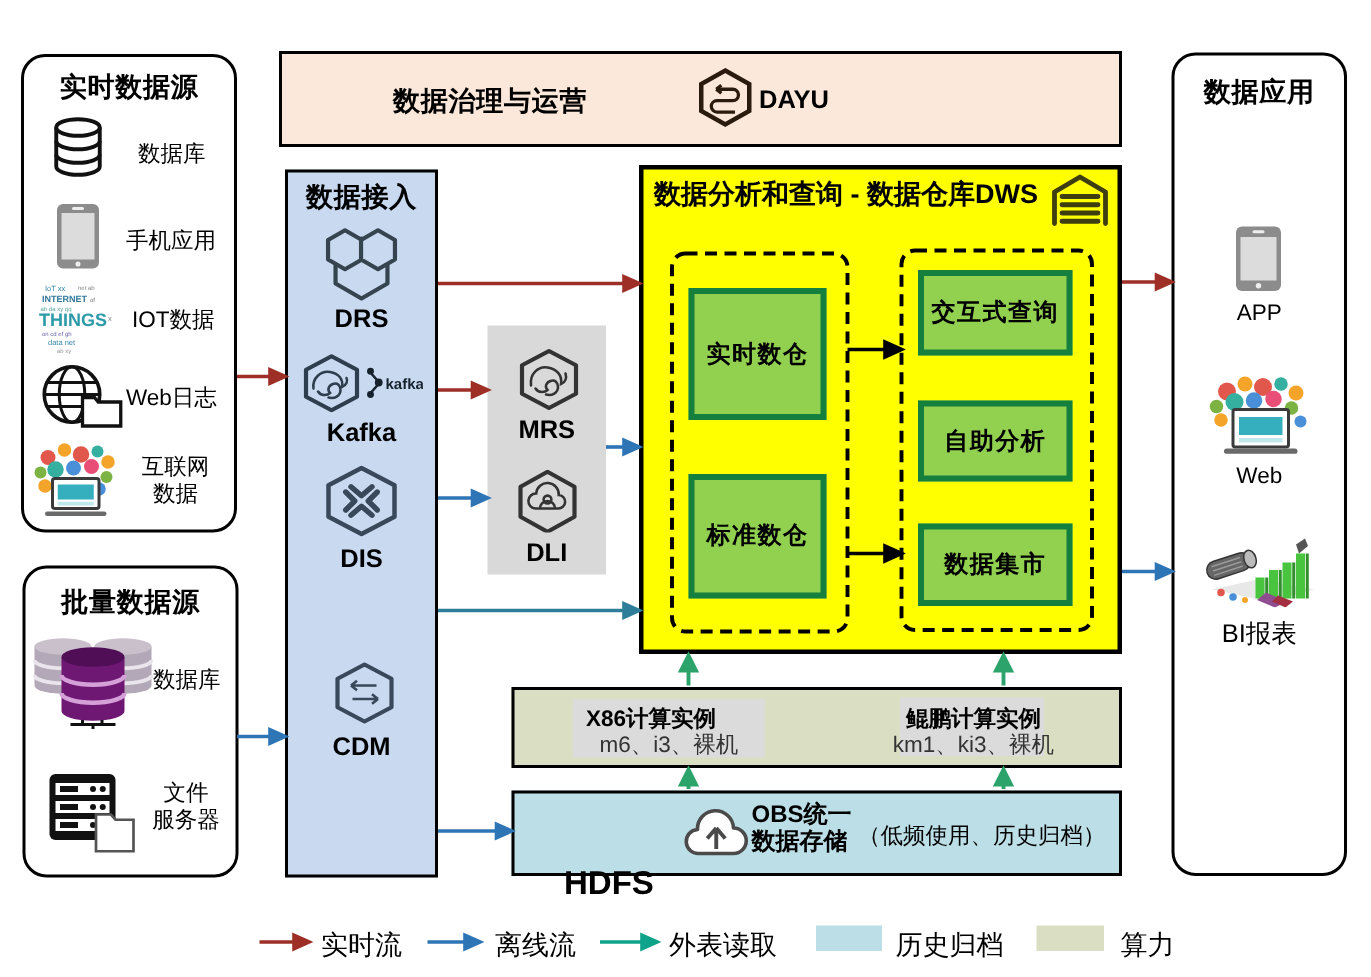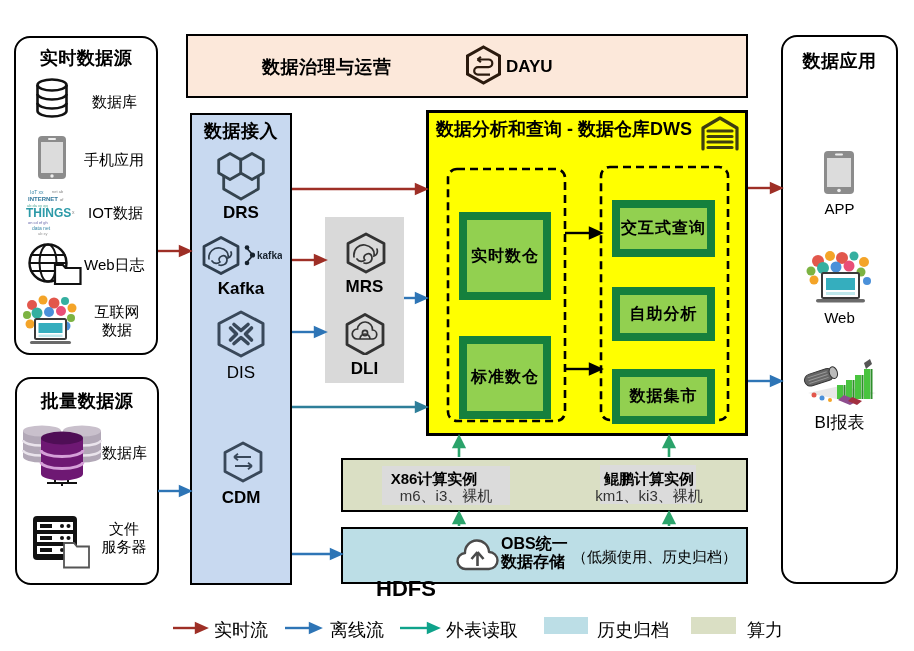--- a/index.html
+++ b/index.html
@@ -4,22 +4,22 @@
 <style>
   html,body{margin:0;padding:0;}
   body{width:914px;height:651px;background:#fff;position:relative;overflow:hidden;
        font-family:"Liberation Sans",sans-serif;color:#000;}
   .abs{position:absolute;box-sizing:border-box;}
   .rbox{border:2.5px solid #000;border-radius:16px;background:#fff;}
   .ttl{font-weight:bold;font-size:18px;letter-spacing:0.5px;}
   .lbl{font-size:15px;}
   .ctr{text-align:center;}
   svg text{font-family:"Liberation Sans",sans-serif;}
-  .grn{background:#92D050;border:8px solid #15803d;display:flex;align-items:center;
-       justify-content:center;font-weight:bold;font-size:16px;letter-spacing:1px;margin-top:20px;}
+  .grn{background:#92D050;border:4px solid #15803d;display:flex;align-items:center;
+       justify-content:center;font-weight:bold;font-size:16px;letter-spacing:1px;}
 </style>
 </head>
 <body>
 
 <div class="abs rbox" style="left:14px;top:36px;width:144px;height:319px;"></div>
 <div class="abs ttl ctr" style="left:14px;top:46px;width:144px;">实时数据源</div>
 <div class="abs lbl" style="left:92px;top:93px;">数据库</div>
 <div class="abs lbl" style="left:84px;top:151px;">手机应用</div>
 <div class="abs lbl" style="left:88px;top:204px;">IOT数据</div>
 <div class="abs lbl" style="left:84px;top:256px;">Web日志</div>
@@ -31,21 +31,21 @@
 <div class="abs lbl ctr" style="left:96px;top:520px;width:56px;line-height:18px;">文件<br>服务器</div>
 
 <div class="abs" style="left:186px;top:34px;width:562px;height:64px;background:#FCE8DA;border:2.5px solid #000;box-sizing:border-box;"></div>
 <div class="abs ttl" style="left:262px;top:55px;">数据治理与运营</div>
 <div class="abs" style="left:506px;top:57px;font-weight:bold;font-size:17px;">DAYU</div>
 
 <div class="abs" style="left:190px;top:113px;width:102px;height:472px;background:#C8D9F0;border:2px solid #000;box-sizing:border-box;"></div>
 <div class="abs ttl ctr" style="left:190px;top:119px;width:102px;">数据接入</div>
 <div class="abs ctr" style="left:190px;top:203px;width:102px;font-weight:bold;font-size:17px;">DRS</div>
 <div class="abs ctr" style="left:190px;top:279px;width:102px;font-weight:bold;font-size:17px;">Kafka</div>
-<div class="abs ctr" style="left:190px;top:363px;width:102px;font-weight:normal;font-size:17px;">DIS</div>
+<div class="abs ctr" style="left:190px;top:363px;width:102px;font-weight:bold;font-size:17px;">DIS</div>
 <div class="abs ctr" style="left:190px;top:488px;width:102px;font-weight:bold;font-size:17px;">CDM</div>
 
 <div class="abs" style="left:325px;top:217px;width:79px;height:166px;background:#D9D9D9;"></div>
 <div class="abs ctr" style="left:325px;top:277px;width:79px;font-weight:bold;font-size:17px;">MRS</div>
 <div class="abs ctr" style="left:325px;top:359px;width:79px;font-weight:bold;font-size:17px;">DLI</div>
 
 <div class="abs" style="left:426px;top:110px;width:322px;height:326px;background:#FFFF00;border:3px solid #000;box-sizing:border-box;"></div>
 <div class="abs" style="left:436px;top:117px;font-weight:bold;font-size:18px;">数据分析和查询 - 数据仓库DWS</div>
 <svg class="abs" style="left:446px;top:167px" width="121" height="256" viewBox="0 0 121 256">
  <rect x="2" y="2" width="117" height="252" rx="9" fill="none" stroke="#000" stroke-width="2.6" stroke-dasharray="8,5"></rect>

